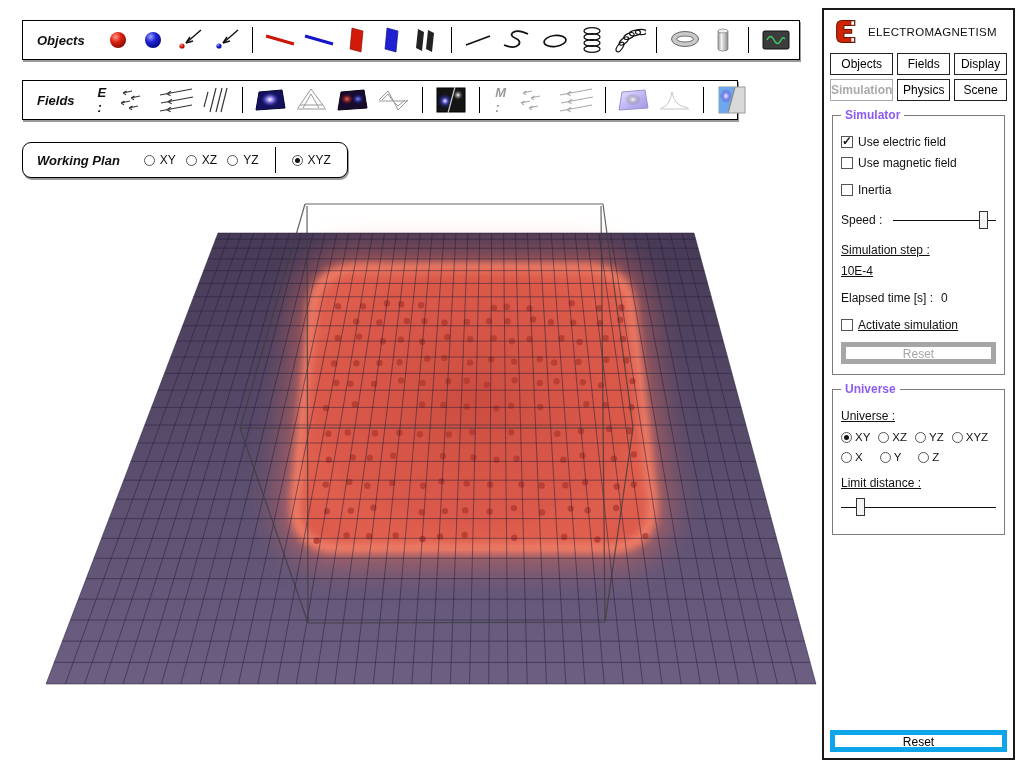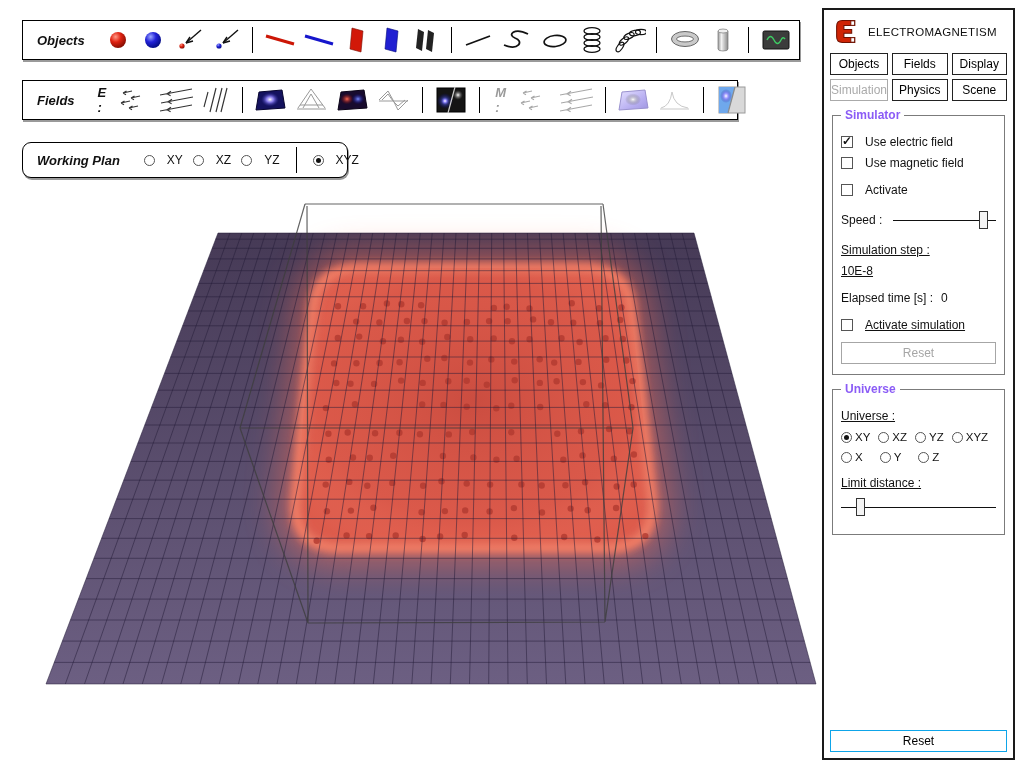--- a/index.html
+++ b/index.html
@@ -14,53 +14,53 @@
   .tb-objects { left:22px; top:20px; width:778px; height:40px; }
   .tb-fields  { left:22px; top:80px; width:716px; height:40px; }
   .tb-wp      { left:22px; top:142px; width:326px; height:36px; gap:10px;border-radius:9px; }
   .tb-label { font-style:italic; font-weight:bold; font-size:13px; margin:0 14px 0 6px; white-space:nowrap; }
   .fld-sub  { font-style:italic; font-weight:bold; font-size:13px; margin:0 6px; }
   .fld-sub.gray { color:#9a9a9a; }
   .tb-icon { background:none; border:none; padding:1px; cursor:pointer; line-height:0; }
   .sep { width:1px; height:26px; background:#000; margin:0 6px; flex:none; }
 
   
-  .radio, .checkrow { display:inline-flex; align-items:center; gap:12px; cursor:pointer; font-size:12px; white-space:nowrap; }
+  .radio, .checkrow { display:inline-flex; align-items:center; gap:5px; cursor:pointer; font-size:12px; white-space:nowrap; }
   .rb { width:11px; height:11px; border:1px solid #555; border-radius:50%; background:#fff; position:relative; flex:none; }
   .rb.on::after { content:''; position:absolute; left:2px; top:2px; width:5px; height:5px; border-radius:50%; background:#111; }
   .cb { width:12px; height:12px; border:1px solid #555; background:#fff; position:relative; flex:none; }
   .cb.on::after { content:'✓'; position:absolute; left:0px; top:-3px; font-size:12px; font-weight:bold; color:#111; }
 
   
   #scene-svg { position:absolute; left:0; top:0; width:822px; height:768px; }
 
   
   .sidebar { position:absolute; left:822px; top:8px; width:193px; height:752px;
              background:#fff; border:2px solid #1a1a1a; }
   .side-head { display:flex; align-items:center; gap:9px; padding:8px 8px 6px 10px; }
   .side-title { font-weight:normal; font-size:11.5px; letter-spacing:.3px; }
   .nav-grid { display:grid; grid-template-columns:repeat(3,1fr); gap:4px; padding:2px 6px 0 6px; }
   .nav-btn { height:22px; background:#fff; border:1px solid #222; font-size:12px;
              font-family:"Liberation Sans",sans-serif; cursor:pointer; }
-  .nav-btn.disabled { color:#aaa; border-color:#aaa; cursor:default; }
+  .nav-btn.disabled { color:#aaa; border-color:#aaa; cursor:default;font-weight:bold; }
 
   .groupbox { position:relative; margin:14px 8px 0 8px; border:1px solid #7b7b7b; padding:12px 8px 10px 8px; }
   .legend { position:absolute; top:-8px; left:8px; background:#fff; padding:0 4px;
             font-size:12px; font-weight:bold; color:#8b5cf6; }
   .g-row { margin:7px 0; font-size:12px; display:flex; align-items:center; }
   .g-row.txt { display:block;text-decoration:underline; }
   .g-gap { margin-top:13px; }
   .underline { text-decoration:underline; }
 
   .slider { position:relative; height:20px; flex:1; }
   .slider .track { position:absolute; left:0; right:0; top:10px; height:1px; background:#111; }
   .slider .thumb { position:absolute; top:1px; width:9px; height:18px; background:#f4f4f4;
                    border:1px solid #333; margin-left:-5px; cursor:pointer; }
 
-  .btn-wide { display:block; width:100%; height:22px; background:#fff; border:1px solid #0ea5e9;
+  .btn-wide { display:block; width:100%; height:22px; background:#fff; border:5px solid #0ea5e9;
               font-size:12px; font-family:"Liberation Sans",sans-serif; cursor:pointer; }
   .btn-wide.disabled { color:#a6a6a6; border-color:#a6a6a6; cursor:default; }
   .reset-row { margin-top:10px; }
 
   .radio-row { display:flex; align-items:center; gap:8px; margin:8px 0; }
   .radio-row.wide { gap:17px; }
   .radio-row .radio { font-size:11.5px; gap:3px; }
 
   .side-footer { position:absolute; left:6px; right:6px; bottom:6px; display:flex; flex-direction:column; gap:4px; }
 </style>
@@ -535,33 +535,33 @@
       <label class="checkrow g-row">
         <span class="cb on"></span>
         <span>Use electric field</span>
         </label>
       <label class="checkrow g-row">
         <span class="cb"></span>
         <span>Use magnetic field</span>
         </label>
       <label class="checkrow g-row g-gap">
         <span class="cb"></span>
-        <span>Activate</span>
+        <span>Inertia</span>
         </label>
 
       <div class="g-row g-gap">
         <span style="width:52px">Speed :</span>
         <div class="slider">
           <div class="track"></div>
           <div class="thumb" style="left: 88%;"></div>
         </div>
       </div>
 
       <div class="g-row txt g-gap">Simulation step :</div>
-      <div class="g-row txt">10E-8</div>
+      <div class="g-row txt">10E-4</div>
 
       <div class="g-row g-gap">
         <span>Elapsed time [s] :</span>
         <span style="margin-left:8px">0</span>
       </div>
 
       <label class="checkrow g-row g-gap">
         <span class="cb"></span>
         <span class="underline">Activate simulation</span>
         </label>

